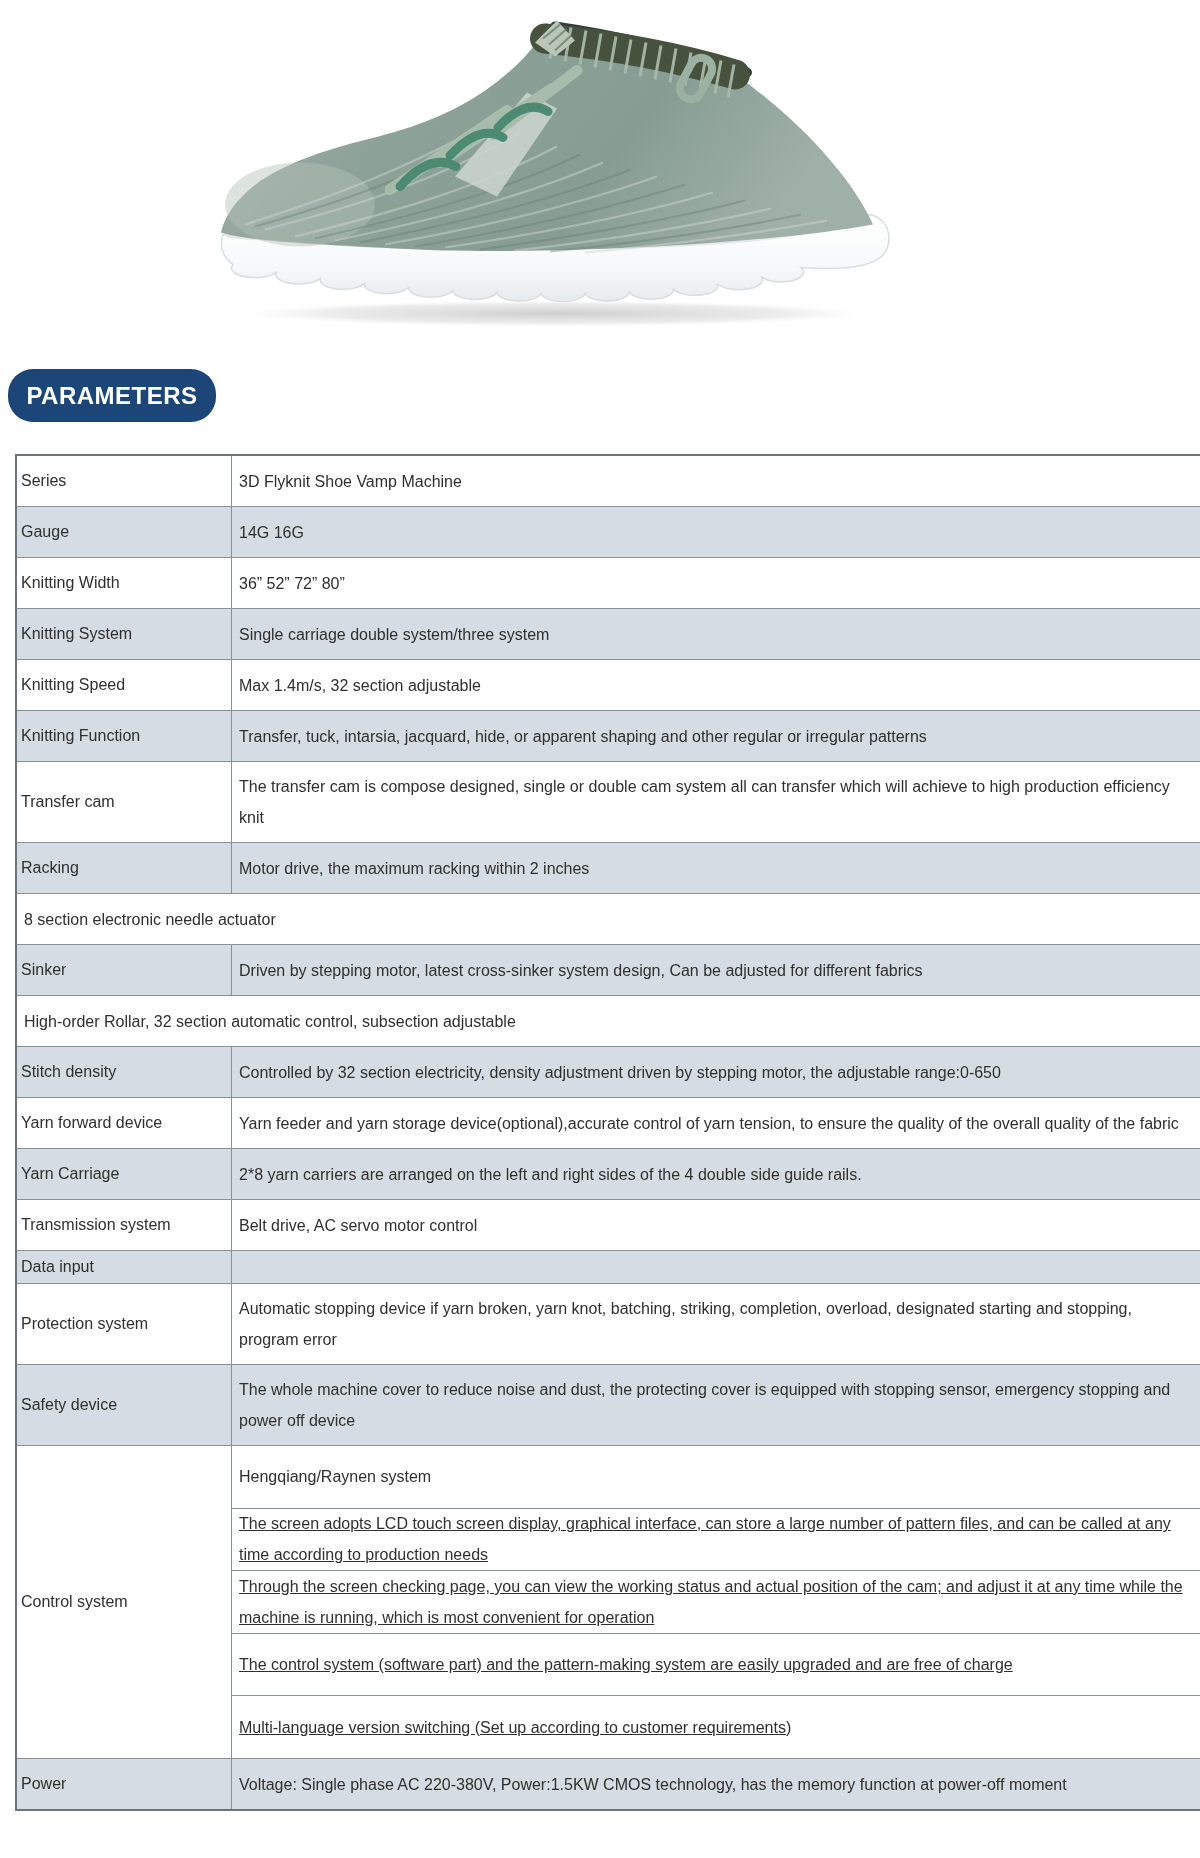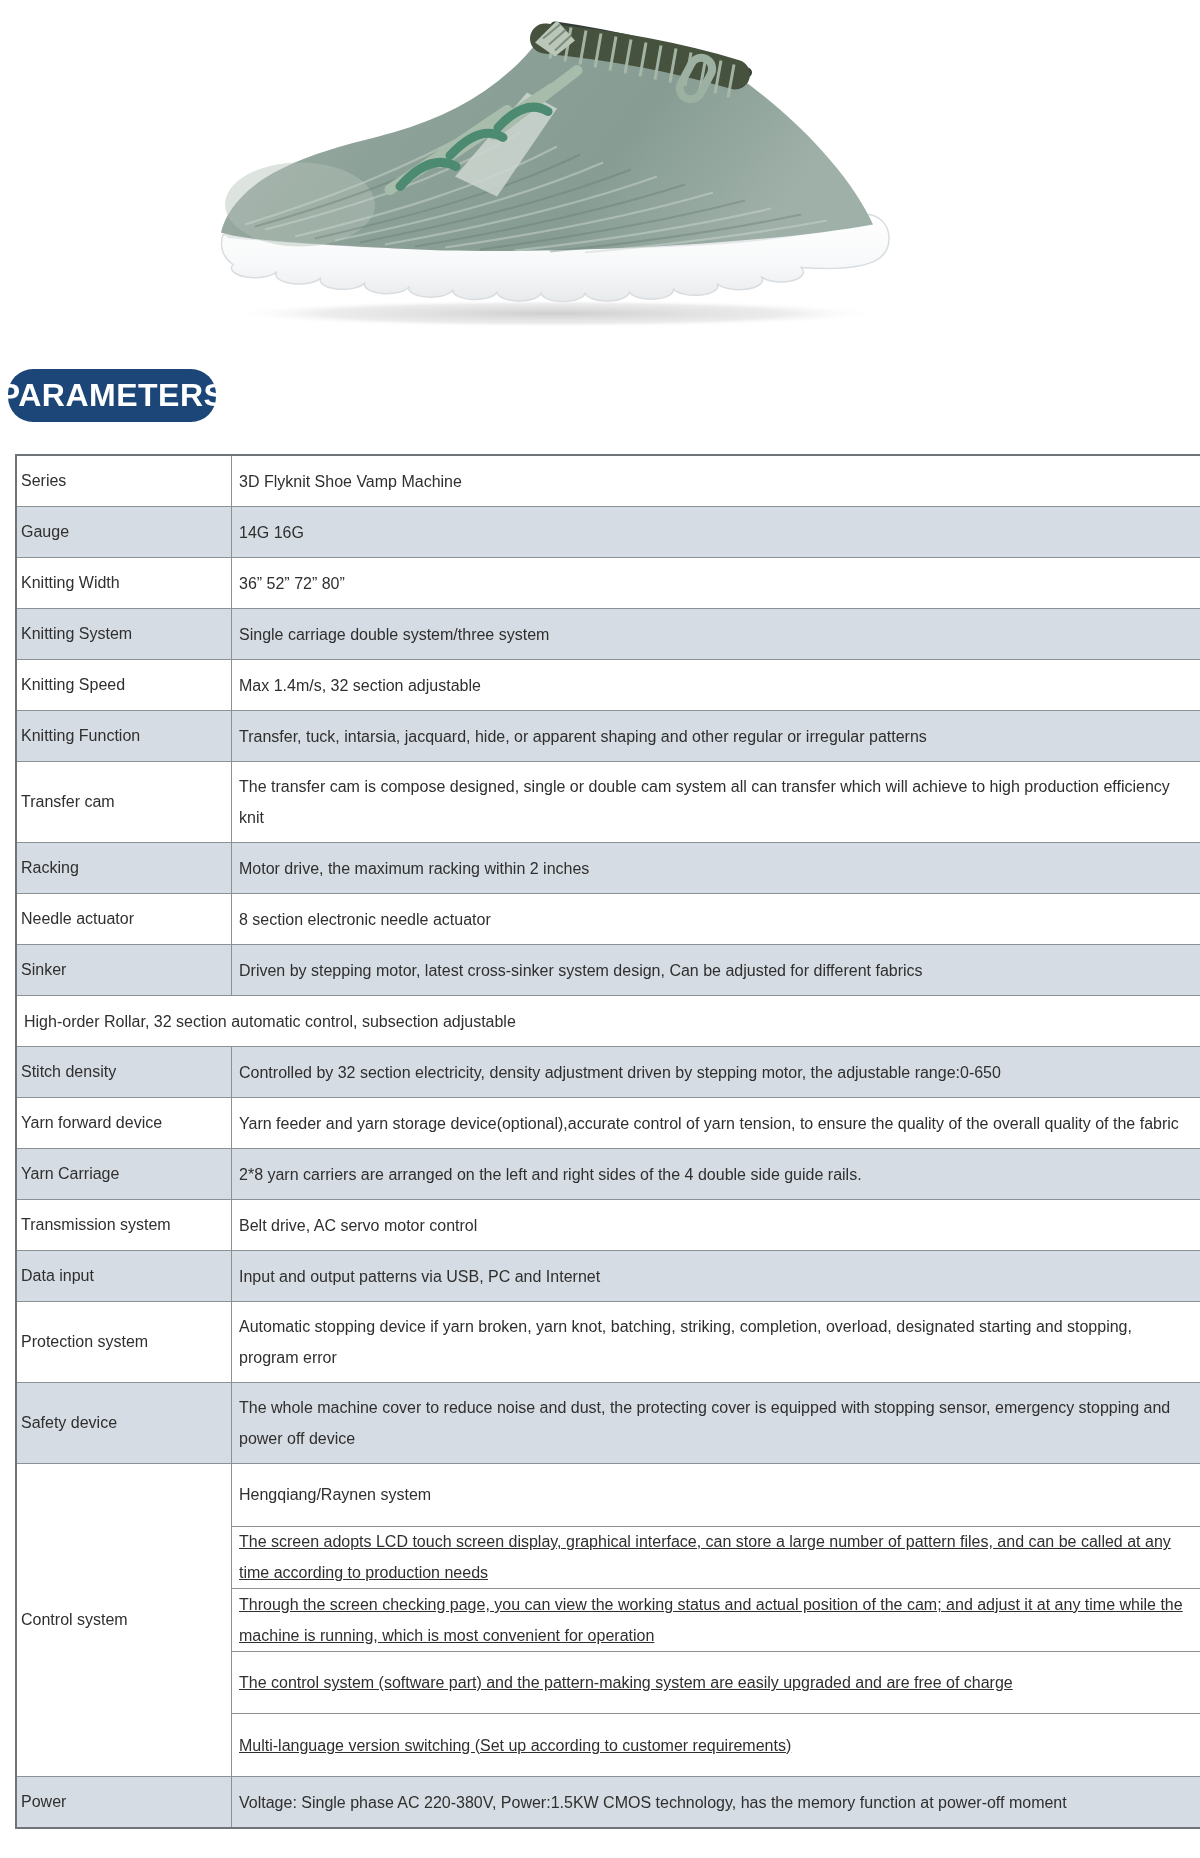--- a/index.html
+++ b/index.html
@@ -14,21 +14,21 @@
   body{
     width:1200px;height:1858px;position:relative;background:#ffffff;
     font-family:"Liberation Sans",sans-serif;color:var(--text);
   }
   .hero{position:absolute;left:205px;top:12px;width:700px;height:325px;}
   .hero svg{width:100%;height:100%;display:block;}
   .badge{
     position:absolute;left:8px;top:369px;width:208px;height:53px;
     background:var(--badge);border-radius:25px;
     display:flex;align-items:center;justify-content:center;
-    color:#ffffff;font-size:32px;font-weight:700;letter-spacing:.5px;
+    color:#ffffff;font-size:24px;font-weight:700;letter-spacing:.5px;
   }
   .spec-table{
     position:absolute;left:8px;top:454px;width:1187px;
     border:2px solid var(--outer);background:#ffffff;margin-left:7px;
   }
   .row{display:flex;border-bottom:1px solid var(--border);background:#ffffff;}
   .row:last-child{border-bottom:none;}
   .row.tint{background:var(--tint);}
   .label{
     flex:0 0 215px;max-width:215px;border-right:1px solid var(--border);
@@ -188,21 +188,20 @@
   </div>
 
   <div class="row tint">
     <div class="cell label">Racking</div>
     <div class="values">
         <div class="value">Motor drive, the maximum racking within 2 inches</div>
       </div>
   </div>
 
   <div class="row">
-    <div class="cell label">Needle actuator</div>
     <div class="values">
         <div class="value">8 section electronic needle actuator</div>
       </div>
   </div>
 
   <div class="row tint">
     <div class="cell label">Sinker</div>
     <div class="values">
         <div class="value">Driven by stepping motor, latest cross-sinker system design, Can be adjusted for different fabrics</div>
       </div>
@@ -237,23 +236,20 @@
 
   <div class="row">
     <div class="cell label">Transmission system</div>
     <div class="values">
         <div class="value">Belt drive, AC servo motor control</div>
       </div>
   </div>
 
   <div class="row tint">
     <div class="cell label">Data input</div>
-    <div class="values">
-        <div class="value">Input and output patterns via USB, PC and Internet</div>
-      </div>
   </div>
 
   <div class="row">
     <div class="cell label">Protection system</div>
     <div class="values">
         <div class="value">Automatic stopping device if yarn broken, yarn knot, batching, striking, completion, overload, designated starting and stopping, program error</div>
       </div>
   </div>
 
   <div class="row tint">

